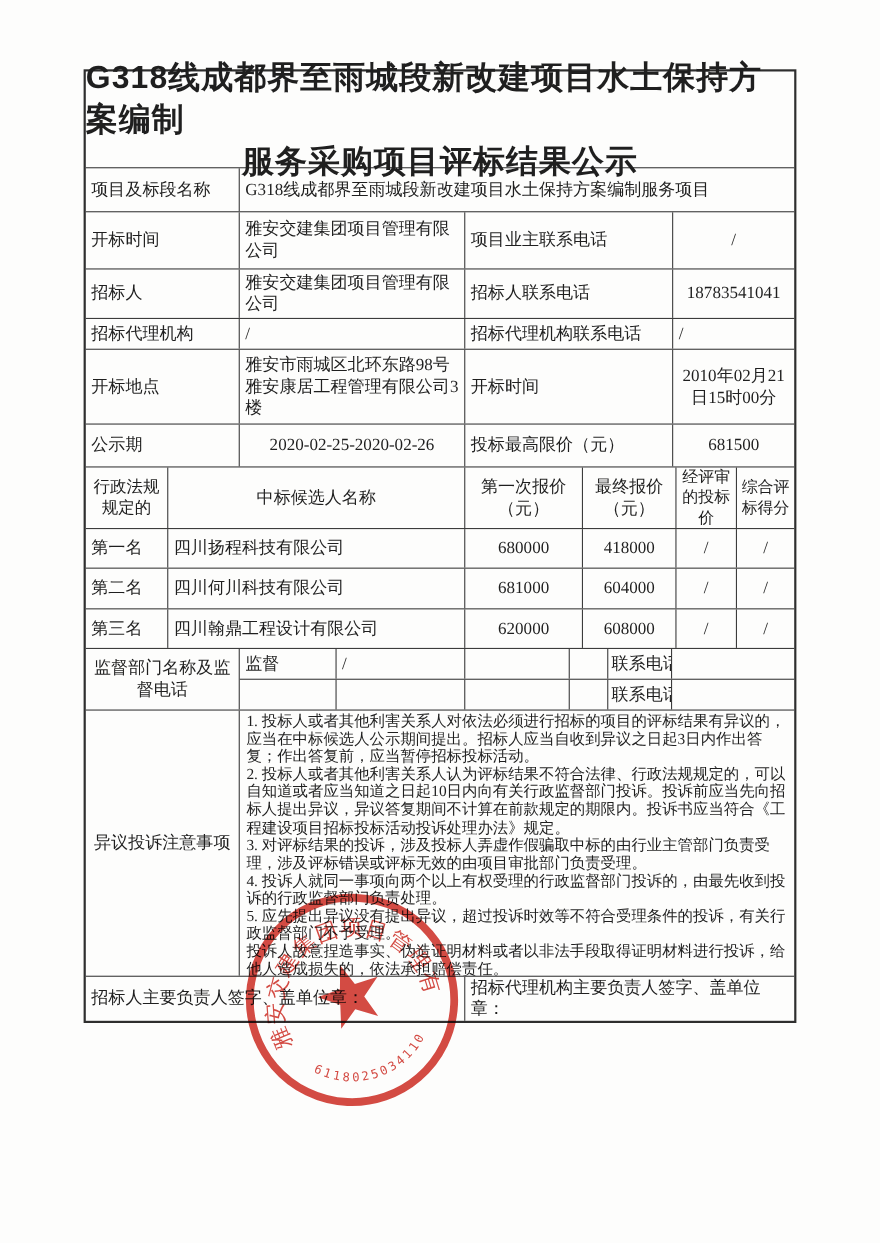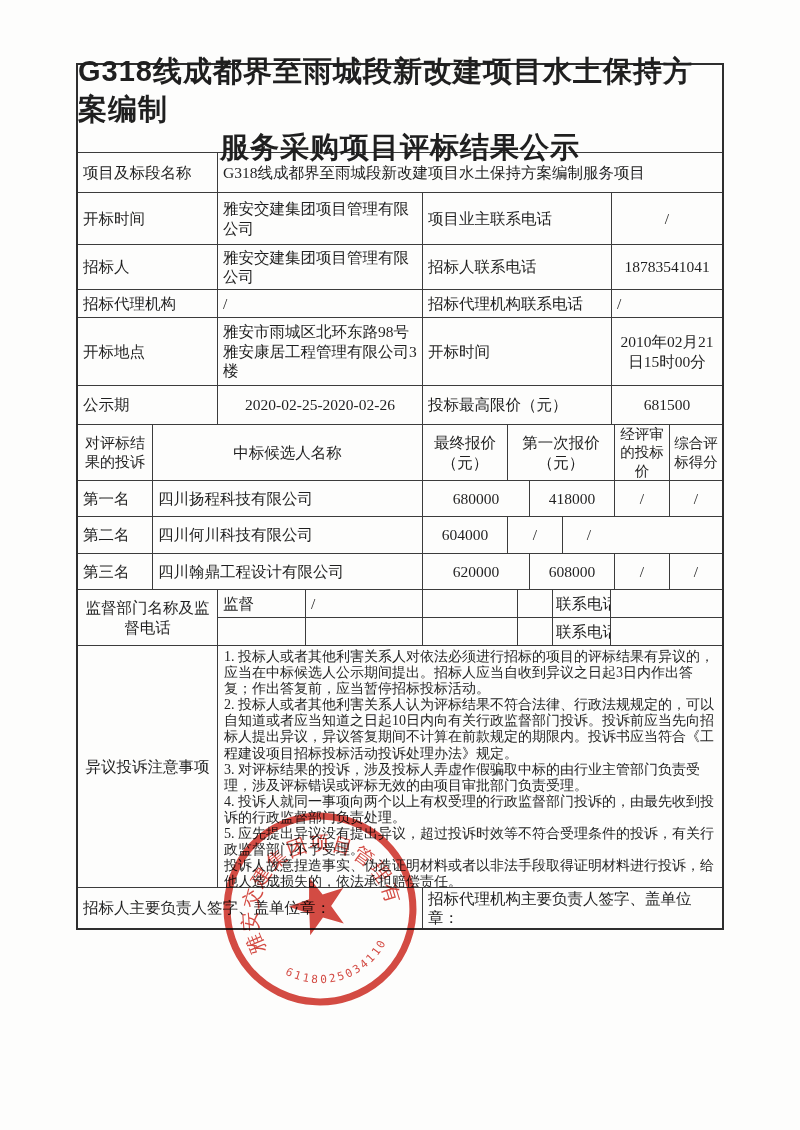--- a/index.html
+++ b/index.html
@@ -66,40 +66,41 @@
     </div>
 
     <div class="row" style="height:39px">
       <div class="cell l" style="width:140px">公示期</div>
       <div class="cell c" style="width:205px">2020-02-25-2020-02-26</div>
       <div class="cell l" style="width:189px">投标最高限价（元）</div>
       <div class="cell c" style="width:110px">681500</div>
     </div>
 
     <div class="row" style="height:56px">
-      <div class="cell c" style="width:75px;font-size:15px">对评标结果的投诉</div>
+      <div class="cell c" style="width:75px;font-size:15px">行政法规规定的</div>
       <div class="cell c" style="width:270px">中标候选人名称</div>
+      <div class="cell c" style="width:107px">第一次报价（元）</div>
       <div class="cell c" style="width:85px">最终报价（元）</div>
-      <div class="cell c" style="width:107px">第一次报价（元）</div>
       <div class="cell c" style="width:55px;font-size:14.5px;padding:1px 2px">经评审的投标价</div>
       <div class="cell c" style="width:52px;font-size:14.5px;padding:1px 2px">综合评标得分</div>
     </div>
 
     <div class="row" style="height:36px">
       <div class="cell l" style="width:75px">第一名</div>
       <div class="cell l" style="width:270px">四川扬程科技有限公司</div>
       <div class="cell c" style="width:107px">680000</div>
       <div class="cell c" style="width:85px">418000</div>
       <div class="cell c" style="width:55px">/</div>
       <div class="cell c" style="width:52px">/</div>
     </div>
 
     <div class="row" style="height:37px">
       <div class="cell l" style="width:75px">第二名</div>
       <div class="cell l" style="width:270px">四川何川科技有限公司</div>
+      <div class="cell c" style="width:107px">681000</div>
       <div class="cell c" style="width:85px">604000</div>
       <div class="cell c" style="width:55px">/</div>
       <div class="cell c" style="width:52px">/</div>
     </div>
 
     <div class="row" style="height:36px">
       <div class="cell l" style="width:75px">第三名</div>
       <div class="cell l" style="width:270px">四川翰鼎工程设计有限公司</div>
       <div class="cell c" style="width:107px">620000</div>
       <div class="cell c" style="width:85px">608000</div>

